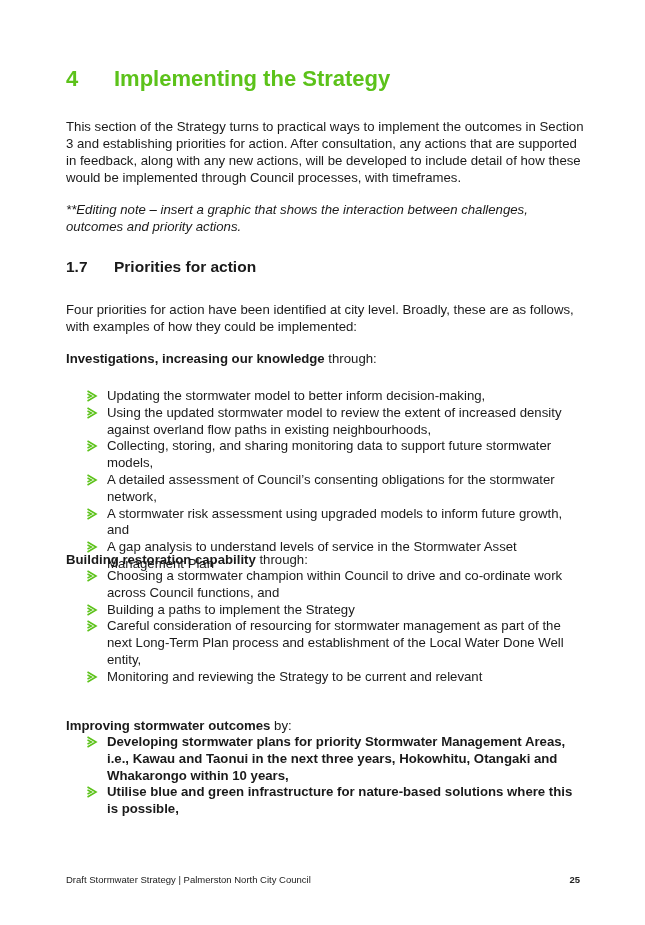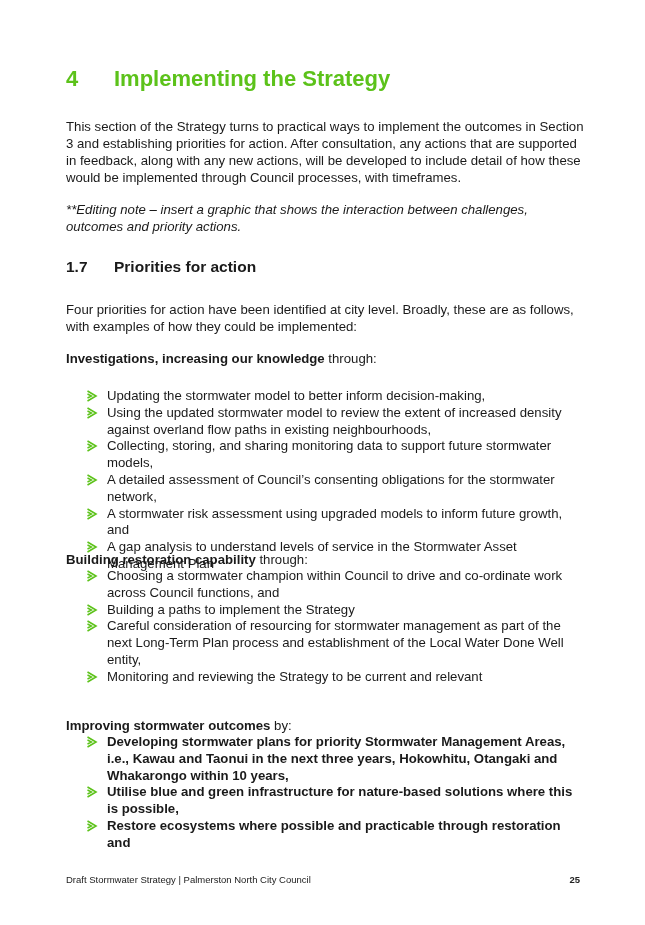--- a/index.html
+++ b/index.html
@@ -95,22 +95,18 @@
 </div>
 <ul class="bullets" style="top:734px;font-weight:bold;">
     <li><svg class="chev" viewBox="0 0 13 12">
         <path d="M1.5 1 L10 6 L1.5 11" fill="none" stroke="#5cc21a" stroke-width="1.6" stroke-linejoin="miter"></path>
         <path d="M1.5 4 L5.5 6 L1.5 8" fill="none" stroke="#5cc21a" stroke-width="1.4"></path>
       </svg><span>Developing stormwater plans for priority Stormwater Management Areas, i.e., Kawau and Taonui in the next three years, Hokowhitu, Otangaki and Whakarongo within 10 years,</span></li>
     <li><svg class="chev" viewBox="0 0 13 12">
         <path d="M1.5 1 L10 6 L1.5 11" fill="none" stroke="#5cc21a" stroke-width="1.6" stroke-linejoin="miter"></path>
         <path d="M1.5 4 L5.5 6 L1.5 8" fill="none" stroke="#5cc21a" stroke-width="1.4"></path>
       </svg><span>Utilise blue and green infrastructure for nature-based solutions where this is possible,</span></li>
-    <li><svg class="chev" viewBox="0 0 13 12">
-        <path d="M1.5 1 L10 6 L1.5 11" fill="none" stroke="#5cc21a" stroke-width="1.6" stroke-linejoin="miter"></path>
-        <path d="M1.5 4 L5.5 6 L1.5 8" fill="none" stroke="#5cc21a" stroke-width="1.4"></path>
-      </svg><span>Restore ecosystems where possible and practicable through restoration and</span></li>
   </ul>
 
 <div class="footer">
   <span class="left">Draft Stormwater Strategy | Palmerston North City Council</span>
   <span class="right">25</span>
 </div>
 
 </body></html>

